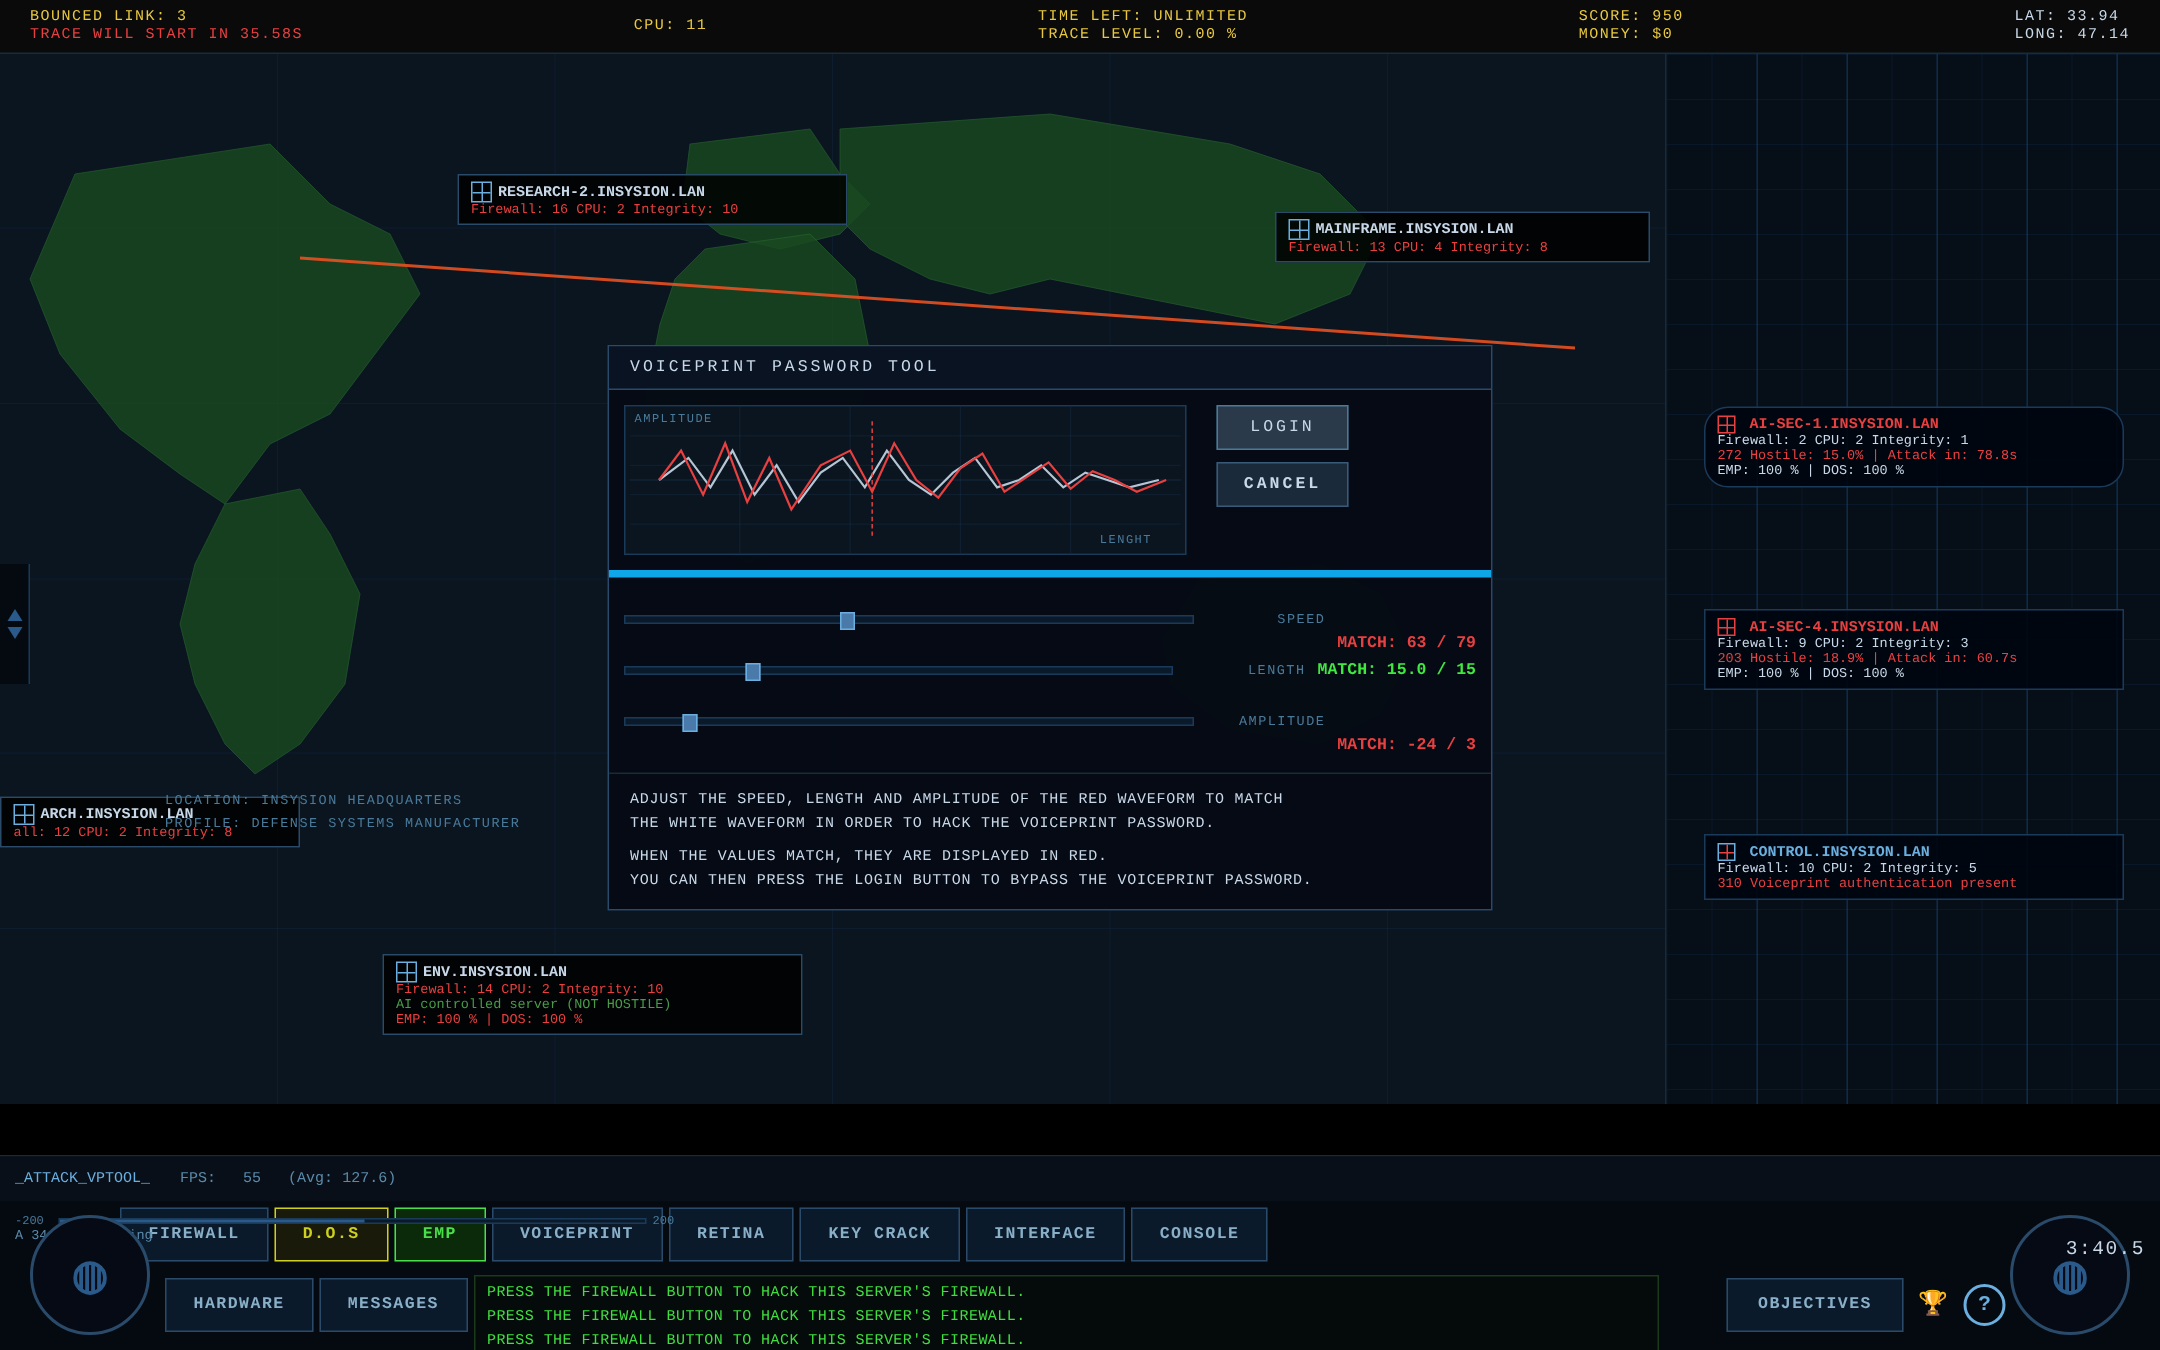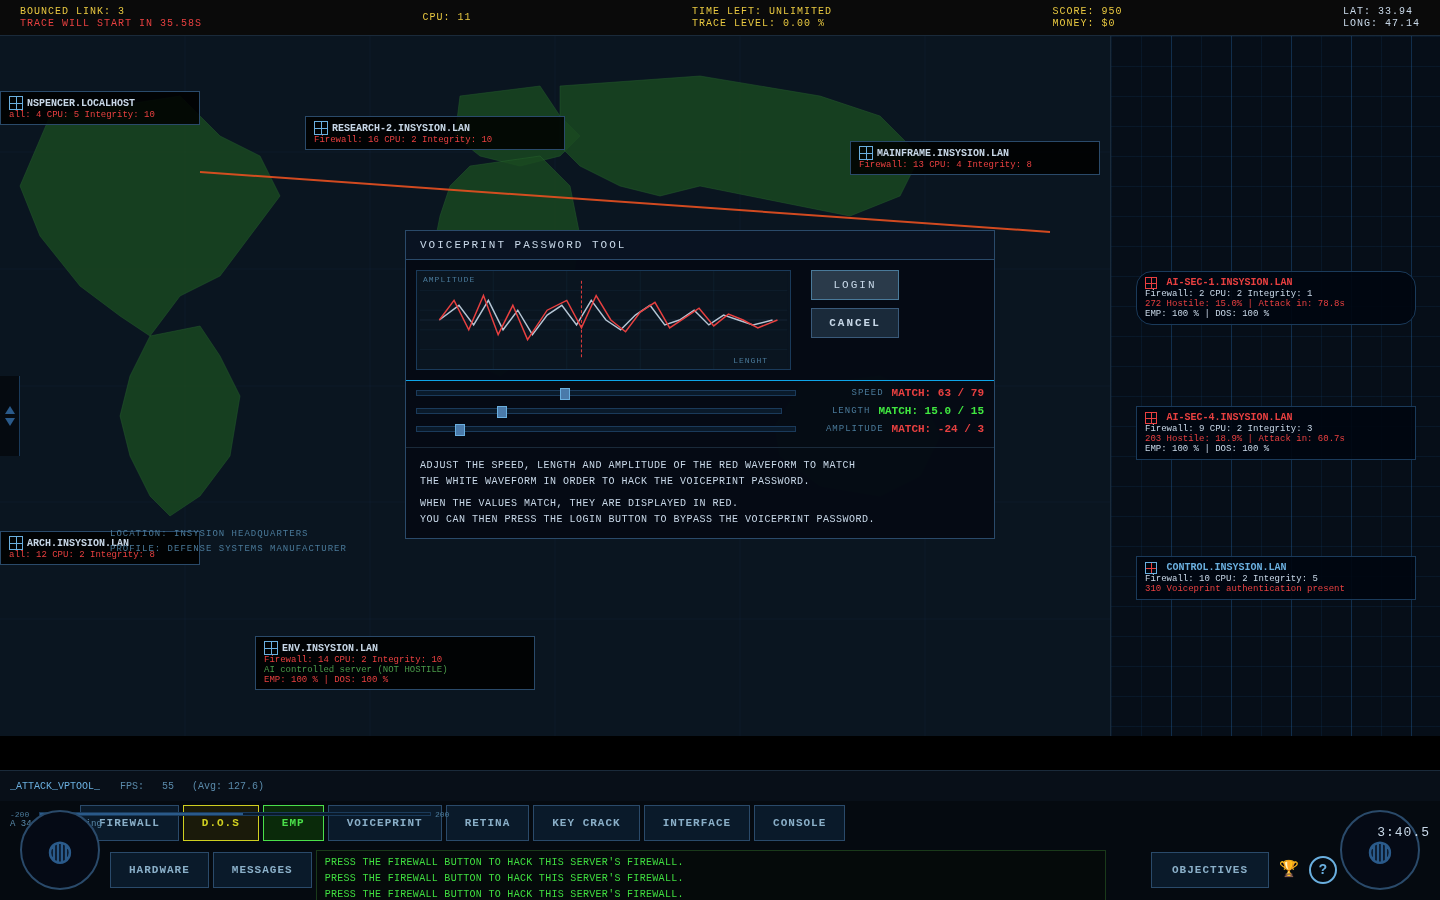--- a/index.html
+++ b/index.html
@@ -234,21 +234,21 @@
       text-transform: uppercase;
       letter-spacing: 2px;
       cursor: pointer;
       text-align: center;
       font-weight: bold;
     }
 
     
     #sliders-area {
       padding: 6px 10px;
-      border-top: 1px solid #0ea5e9;
+      border-top: 5px solid #0ea5e9;
     }
     .slider-row {
       display: flex;
       align-items: center;
       margin-bottom: 6px;
       gap: 8px;
     }
     .slider-track {
       flex: 1;
       height: 6px;
@@ -270,21 +270,21 @@
       font-size: 9px;
       color: #4a7a9a;
       text-transform: uppercase;
       letter-spacing: 1px;
     }
     .match-value {
       font-size: 11px;
       font-weight: bold;
       min-width: 90px;
     }
-    .match-red { color: #e84040; }
+    .match-red { color: #e84040; margin-top: 32px; }
     .match-green { color: #40e840; }
 
     
     #instructions {
       padding: 10px 14px;
       border-top: 1px solid #1a2a3a;
       font-size: 10px;
       color: #c8d8e8;
       text-transform: uppercase;
       line-height: 1.6;
@@ -600,24 +600,20 @@
 
     <path d="M560,50 L700,40 L820,60 L880,80 L920,120 L900,160 L850,180 L800,170 L750,160 L700,150 L660,160 L620,150 L580,130 L560,110 Z" fill="#1a4a20" stroke="#2a6a30" stroke-width="0.5" opacity="0.8"></path>
 
     <path d="M800,350 L880,340 L920,360 L940,400 L920,440 L880,460 L820,450 L780,420 L775,390 Z" fill="#1a4a20" stroke="#2a6a30" stroke-width="0.5" opacity="0.8"></path>
   </svg>
 
   <svg id="laser-line" viewBox="0 0 1110 700" xmlns="http://www.w3.org/2000/svg">
     <line x1="200" y1="100" x2="1050" y2="160" stroke="#e85020" stroke-width="2" opacity="0.9"></line>
   </svg>
 
-  <div class="node-box" id="node-spencer" style="top:55px;left:0;width:200px;">
-    <div><span class="node-crosshair"></span><span class="node-title">nspencer.localhost</span></div>
-    <div class="node-stats">all: 4  CPU: 5  Integrity: 10</div>
-  </div>
 
   <div class="node-box" id="node-research" style="top:80px;left:305px;width:260px;">
     <div><span class="node-crosshair"></span><span class="node-title">RESEARCH-2.INSYSION.LAN</span></div>
     <div class="node-stats">Firewall: 16  CPU: 2  Integrity: 10</div>
   </div>
 
   <div class="node-box" id="node-mainframe" style="top:105px;right:10px;width:250px;">
     <div><span class="node-crosshair"></span><span class="node-title">MAINFRAME.INSYSION.LAN</span></div>
     <div class="node-stats">Firewall: 13  CPU: 4  Integrity: 8</div>
   </div>

